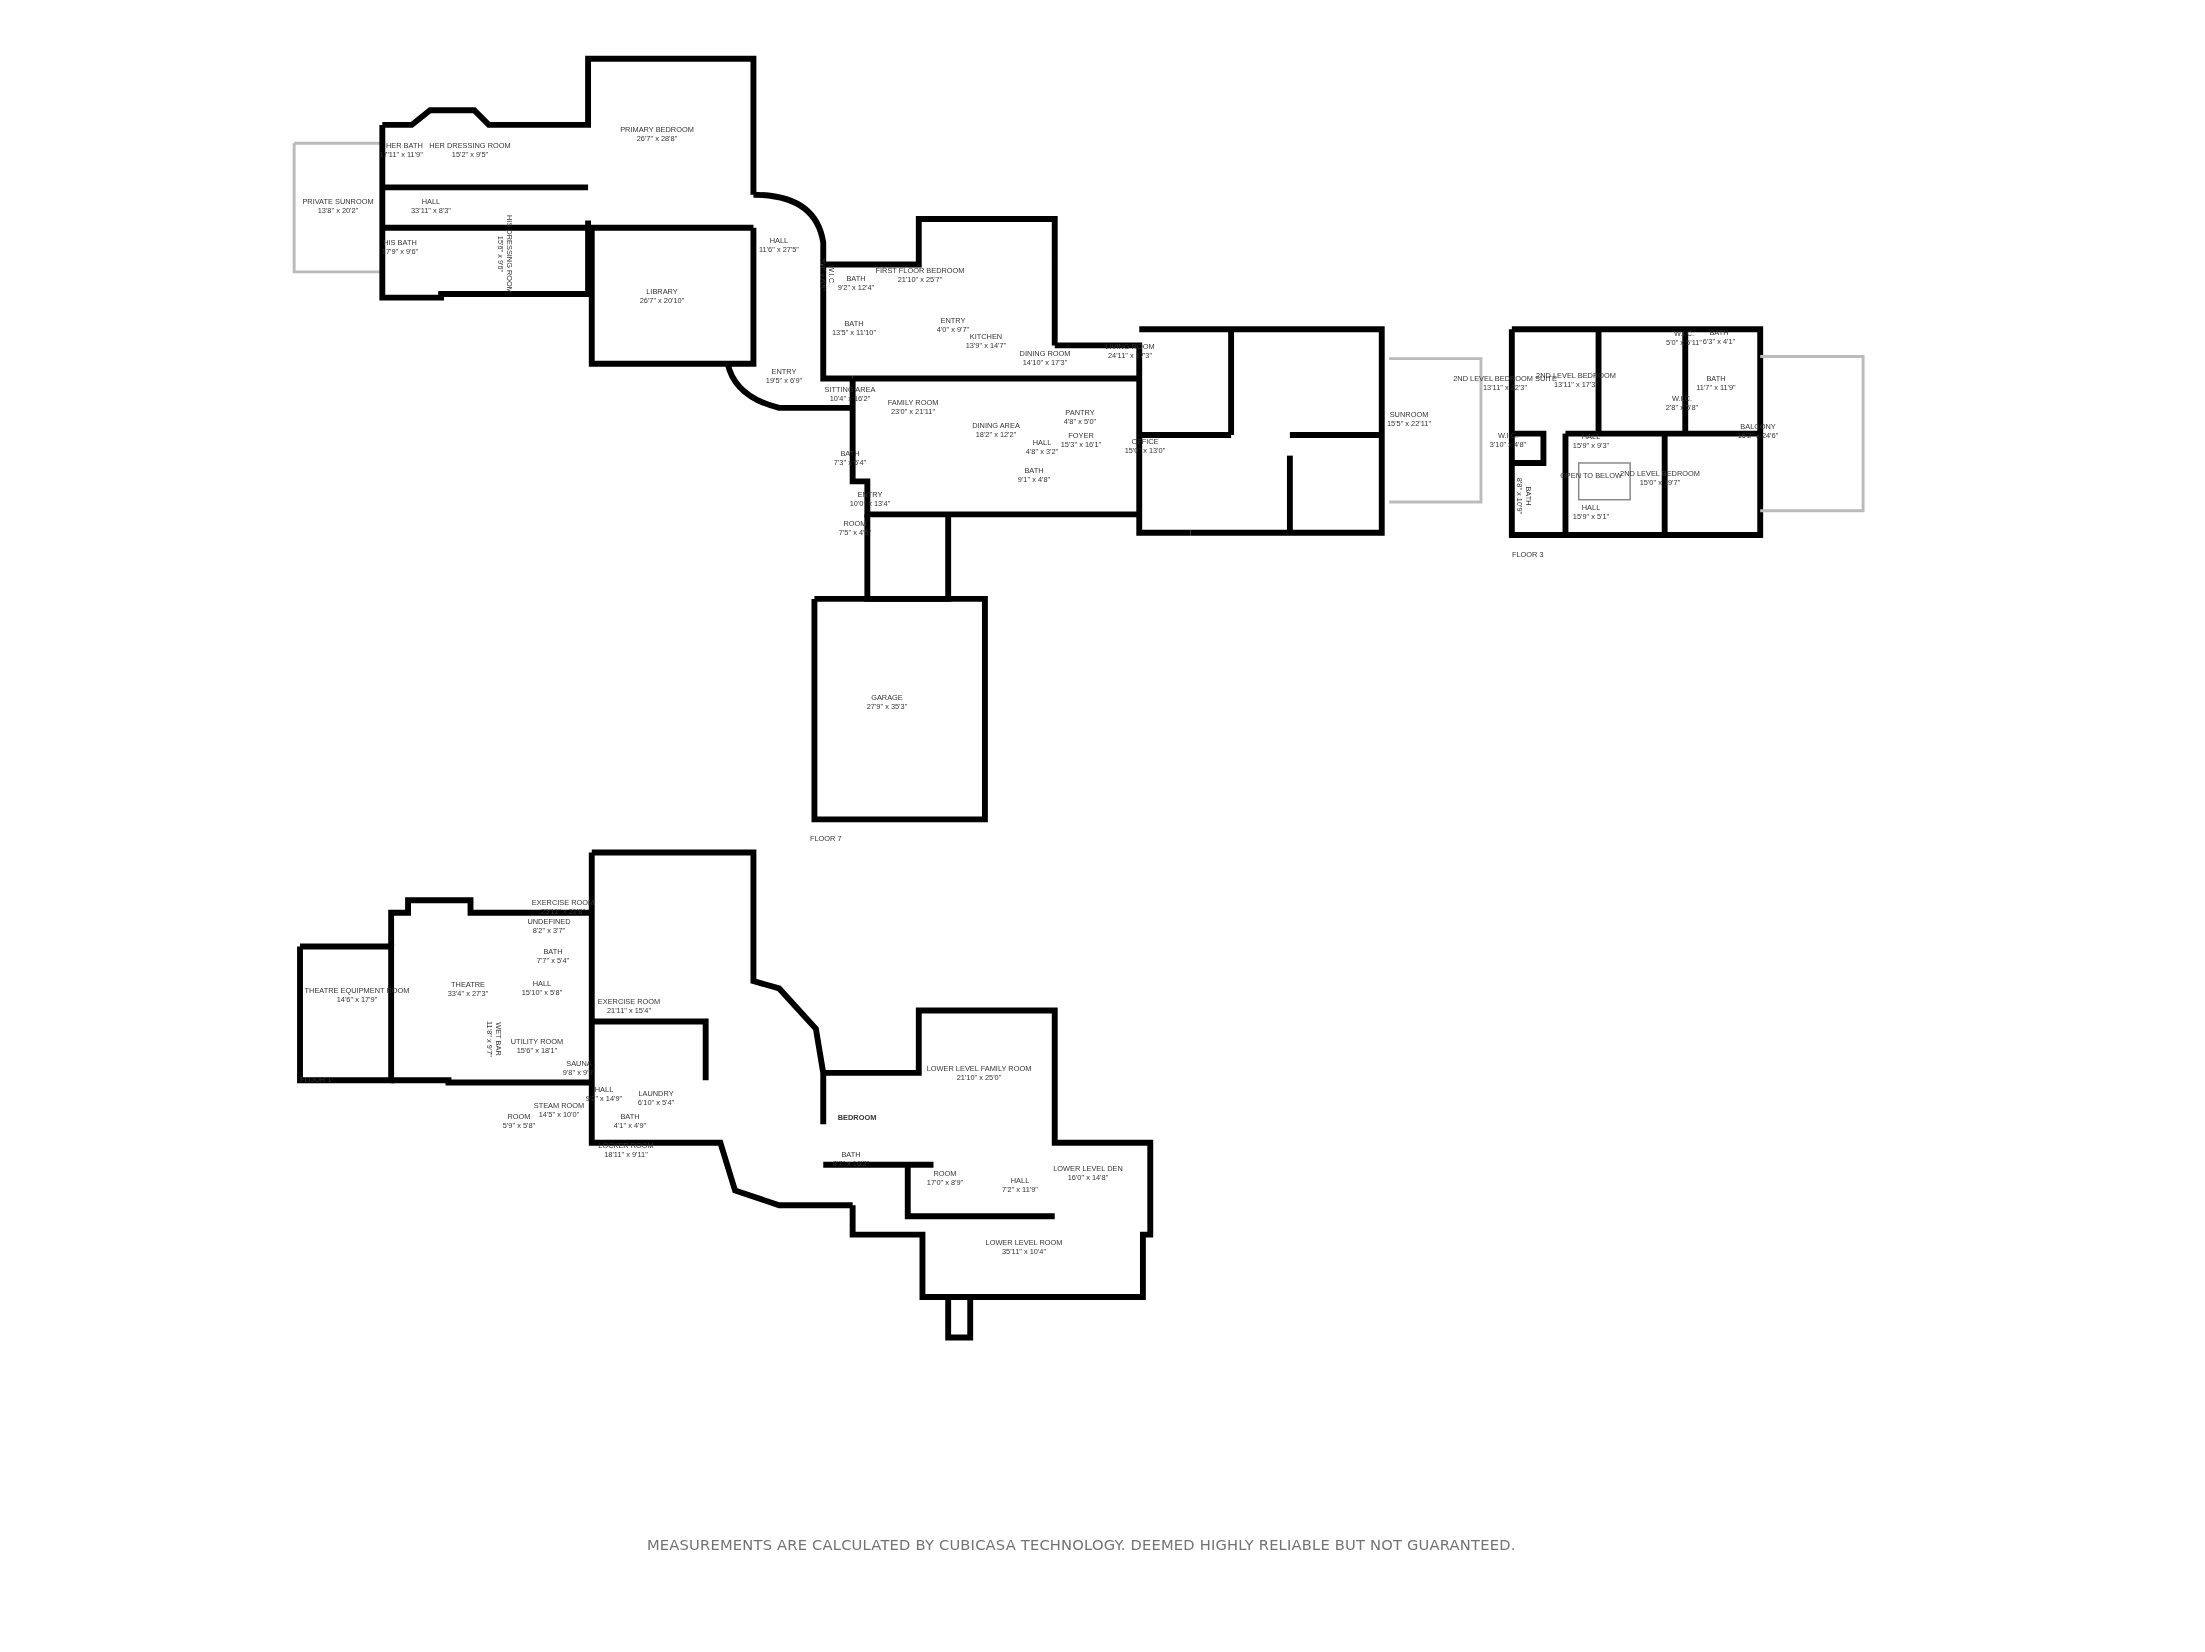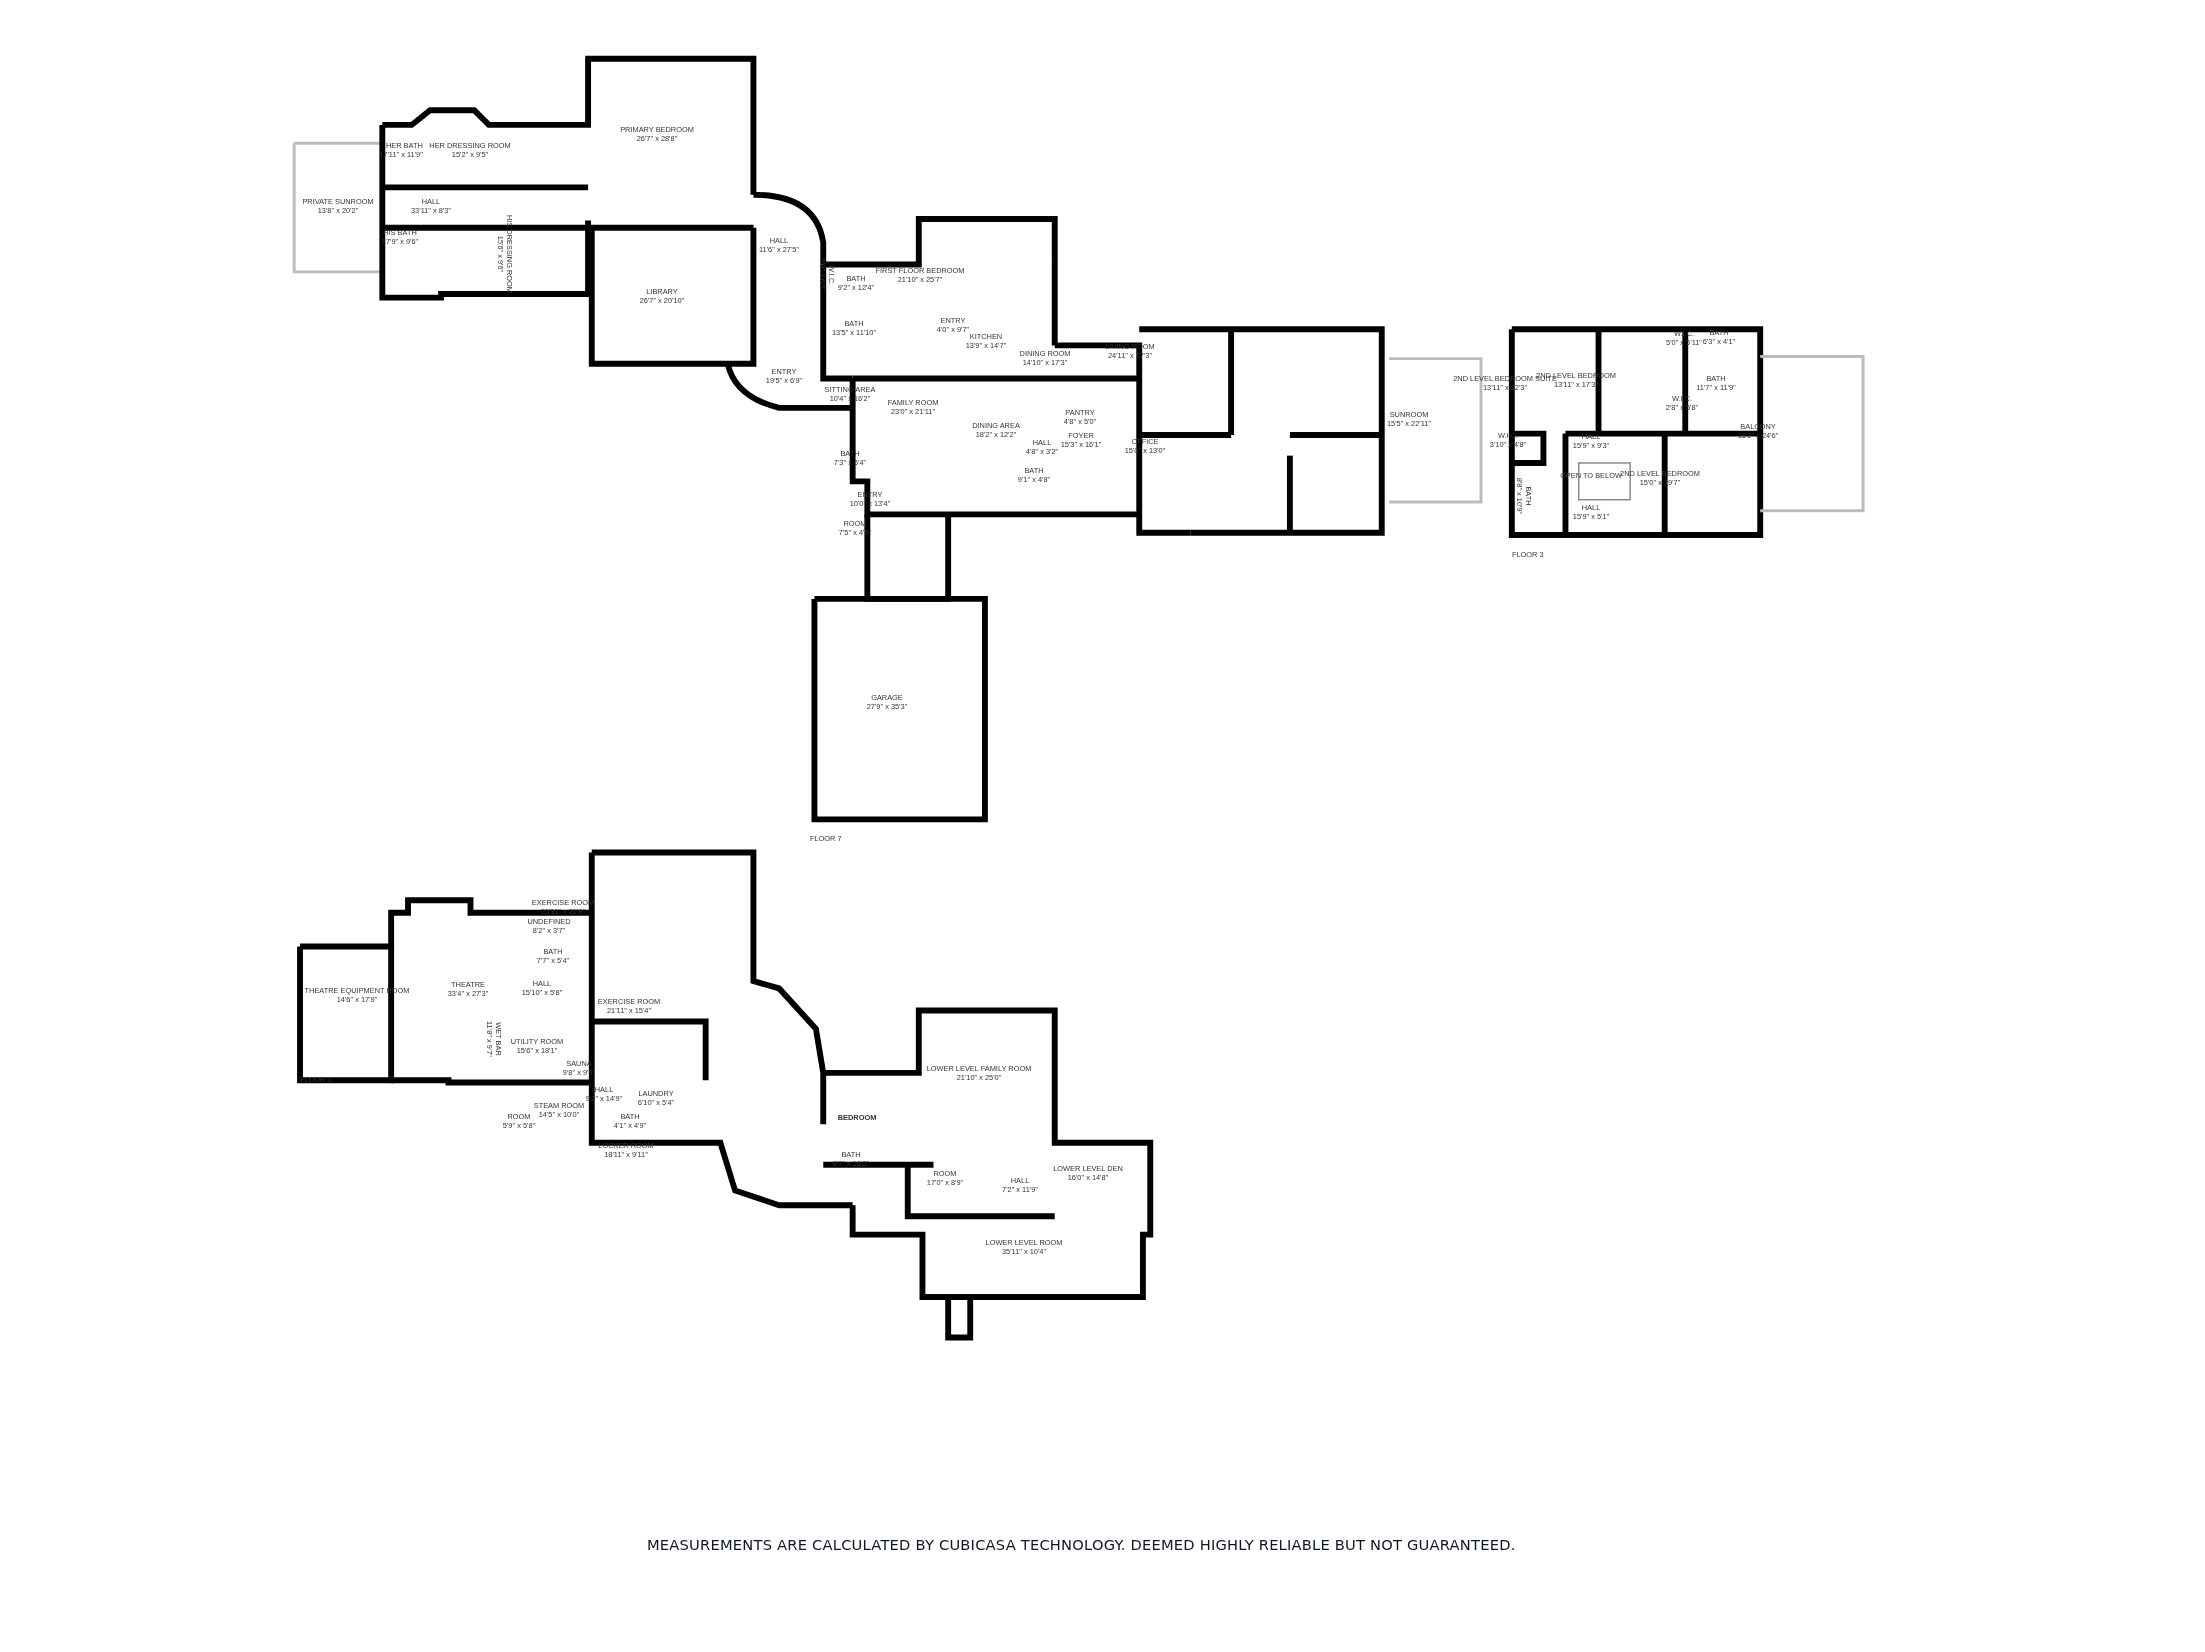--- a/index.html
+++ b/index.html
@@ -7,21 +7,21 @@
          font-family:"Liberation Sans", sans-serif; color:#222; }
   #plan { position:absolute; left:0; top:0; width:2205px; height:1652px; }
   .room-label { position:absolute; transform:translate(-50%,-50%); text-align:center;
                 font-size:7.4px; line-height:8.8px; color:#333; white-space:nowrap; }
   .room-label .name { display:block; text-transform:uppercase; }
   .room-label .dims { display:block; }
   .room-label.vertical { transform:translate(-50%,-50%) rotate(90deg); }
   .room-label.bold .name { font-weight:bold; }
   .floor-label { position:absolute; font-size:7.4px; color:#333; }
   .footer { position:absolute; left:647px; top:1536px; width:912px; font-size:14.7px;
-            letter-spacing:0.2px; color:#0f172a; font-family:"DejaVu Sans", sans-serif; }
+            letter-spacing:0.2px; color:#737373; font-family:"DejaVu Sans", sans-serif; }
   svg .wall { fill:none; stroke:#000; stroke-width:8; stroke-linejoin:miter; }
   svg .thin { fill:none; stroke:#888; stroke-width:2; }
   svg .win { fill:none; stroke:#bbb; stroke-width:4; }
 </style>
 </head>
 <body>
 
 <svg id="plan" viewBox="0 0 3000 2248">
 
   <g>
@@ -189,21 +189,21 @@
       <span class="dims">15'2" x 9'5"</span>
     </div>
     <div class="room-label" style="left: 657px; top: 135px;">
       <span class="name">Primary Bedroom</span>
       <span class="dims">26'7" x 28'8"</span>
     </div>
     <div class="room-label" style="left: 431px; top: 207px;">
       <span class="name">Hall</span>
       <span class="dims">33'11" x 8'3"</span>
     </div>
-    <div class="room-label" style="left: 400px; top: 238px;">
+    <div class="room-label" style="left: 400px; top: 248px;">
       <span class="name">His Bath</span>
       <span class="dims">17'9" x 9'6"</span>
     </div>
     <div class="room-label vertical" style="left: 504px; top: 254px;">
       <span class="name">His Dressing Room</span>
       <span class="dims">15'6" x 9'6"</span>
     </div>
     <div class="room-label" style="left: 662px; top: 297px;">
       <span class="name">Library</span>
       <span class="dims">26'7" x 20'10"</span>

